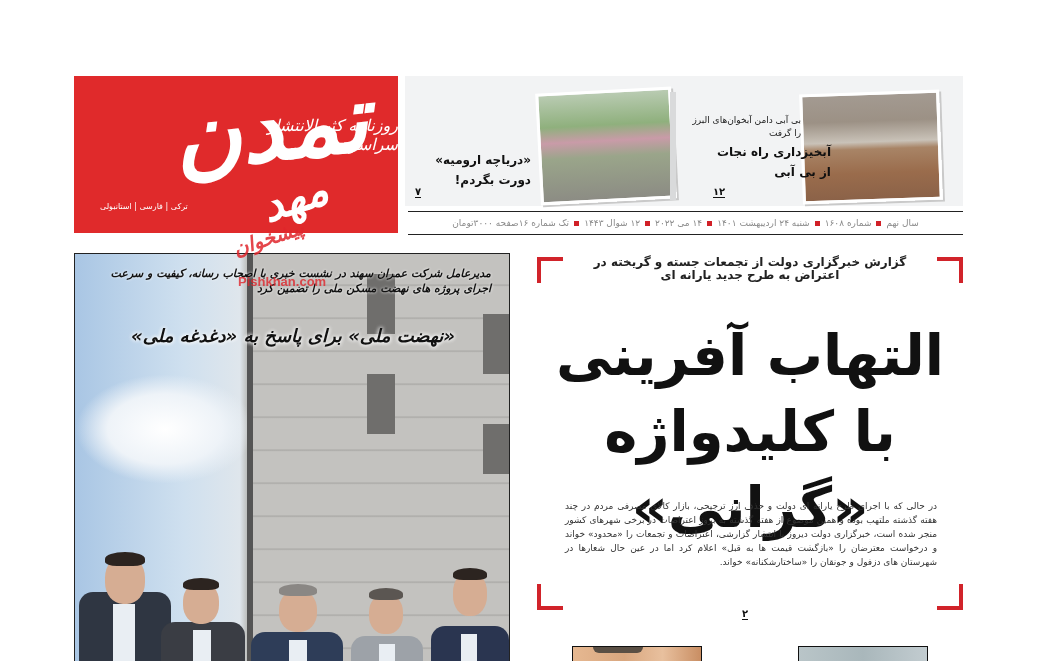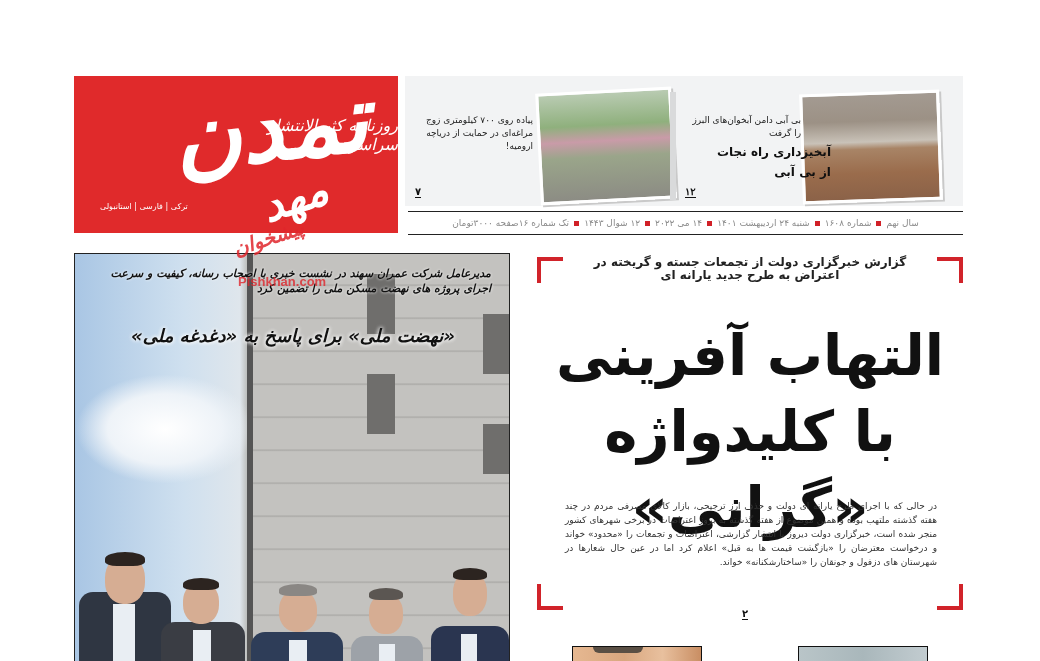--- a/index.html
+++ b/index.html
@@ -24,21 +24,21 @@
   #teaser-left .photo { left: 133px; top: 14px; width: 136px; height: 112px; transform: rotate(-3deg);
     background: linear-gradient(180deg, #b9cbb2 0%, #8fb07d 30%, #c99ba8 45%, #9aa58a 60%, #8c8c84 100%); }
   #teaser-left .lead { left: 2px; top: 38px; width: 126px; }
   #teaser-left .head { left: 10px; top: 74px; width: 116px; }
   #teaser-left .pg { left: 10px; top: 110px; }
 
   #teaser-right .photo { left: 396px; top: 16px; width: 140px; height: 110px; transform: rotate(-2deg);
     background: linear-gradient(180deg, #a39a91 0%, #9c9185 25%, #c9c2b8 45%, #a88466 52%, #9a6c4c 75%, #8b6248 100%); }
   #teaser-right .lead { left: 278px; top: 38px; width: 118px; }
   #teaser-right .head { left: 278px; top: 66px; width: 118px; margin-left: 30px; }
-  #teaser-right .pg { left: 280px; top: 110px; font-family: Liberation Serif, serif; }
+  #teaser-right .pg { left: 308px; top: 110px; }
   .teasers .sep { position: absolute; left: 265px; top: 16px; width: 6px; height: 108px; background: #d9dadb; }
 
   
   .infobar { position: absolute; left: 408px; top: 211px; width: 555px; height: 24px; border-top: 1.5px solid #222; border-bottom: 1.5px solid #222; display: flex; align-items: center; justify-content: center; direction: rtl; font-size: 9px; color: #8a8a8a; gap: 5px; white-space: nowrap; }
   .infobar .sq { width: 5px; height: 5px; background: #d12027; display: inline-block; }
 
   
   .photostory { position: absolute; left: 74px; top: 253px; width: 436px; height: 432px; overflow: hidden; border: 1px solid #222;
     background: linear-gradient(90deg, #a9c6e4 0%, #cfe0ef 25%, #dfe6ec 38%, #b5b5b1 40%, #c7c6c2 55%, #b7b6b2 80%, #9e9d99 100%); font-style: italic; }
   .photostory .sky-cloud { position: absolute; left: 0; top: 120px; width: 180px; height: 110px; background: radial-gradient(ellipse at center, #ffffff 0%, #eef3f8 45%, rgba(255,255,255,0) 70%); }
@@ -82,21 +82,21 @@
 <div class="masthead">
   <div class="logo">تمدن</div>
   <div class="logo2">مهد</div>
   <div class="tagline">روزنامه کثیرالانتشار سراسری</div>
   <div class="langs">ترکی | فارسی | استانبولی</div>
 </div>
 
 <div class="teasers">
   <div class="teaser" id="teaser-left" style="left:0;width:270px;">
     <div class="photo"></div>
-    <div class="lead">پیاده روی ۷۰۰ کیلومتری زوج مراغه‌ای در حمایت از دریاچه ارومیه!</div>
+    <div class="head">«دریاچه ارومیه» دورت بگردم!</div>
     <div class="pg">۷</div>
   </div>
   <div class="sep"></div>
   <div class="teaser" id="teaser-right" style="left:0;width:558px;">
     <div class="photo"></div>
     <div class="lead">بی آبی دامن آبخوان‌های البرز را گرفت</div>
     <div class="head">آبخیزداری راه نجات از بی آبی</div>
     <div class="pg">۱۲</div>
   </div>
 </div>

